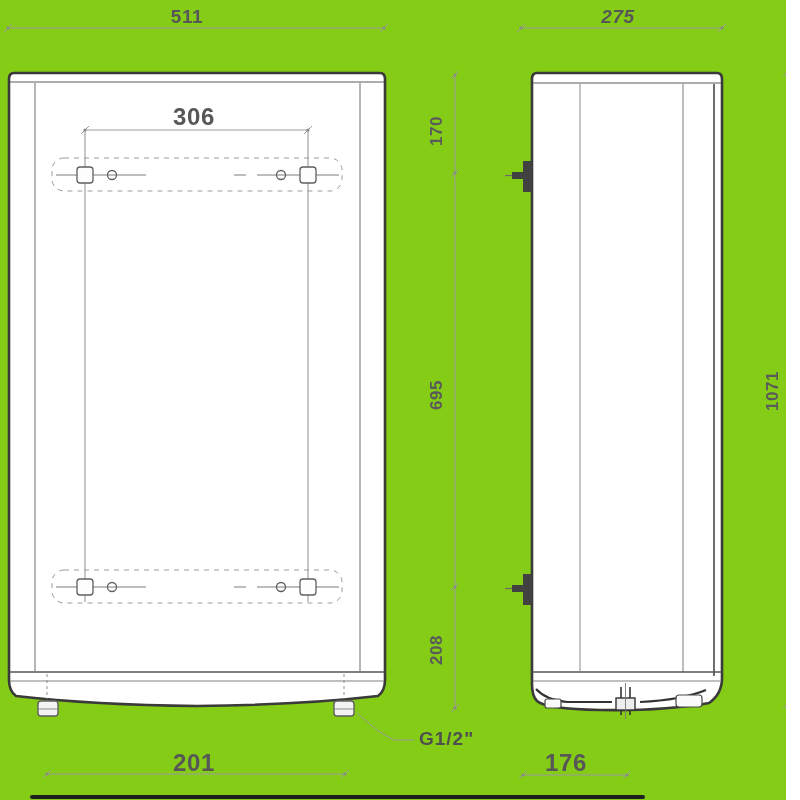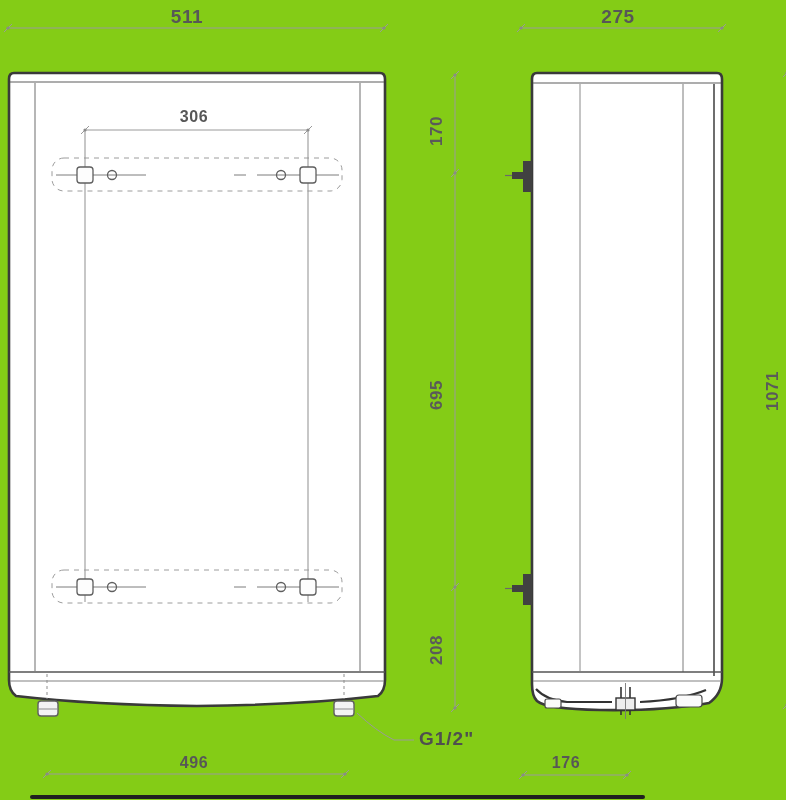--- a/index.html
+++ b/index.html
@@ -3,21 +3,21 @@
 <meta charset="utf-8">
 <style>
   html,body{margin:0;padding:0;background:#ffffff;}
   #canvas{
     position:relative;width:786px;height:800px;background:#84cc16;
     font-family:"Liberation Sans", sans-serif;overflow:hidden;
   }
   #linework{position:absolute;left:0;top:0;}
   .dlabel{
     position:absolute;width:60px;text-align:center;
-    font-size:16px;font-weight:700;color:#575757;letter-spacing:.6px;
+    font-size:24px;font-weight:700;color:#575757;letter-spacing:.6px;
     line-height:18px;white-space:nowrap;
   }
   .big{font-size:19px;}
   .vlabel{
     position:absolute;width:60px;height:18px;line-height:18px;text-align:center;
     font-size:17px;font-weight:700;color:#5a5a5a;letter-spacing:.6px;
     transform:rotate(-90deg);white-space:nowrap;
   }
   .glabel{
     position:absolute;font-size:19px;font-weight:700;color:#4f4f4f;
@@ -153,32 +153,32 @@
         <circle cx="787" cy="705" r="1.6"></circle>
       <circle cx="455" cy="75" r="1.6"></circle>
         <circle cx="455" cy="173" r="1.6"></circle>
       <circle cx="455" cy="587" r="1.6"></circle>
         <circle cx="455" cy="708" r="1.6"></circle>
     </g>
   </svg>
 
   <div class="dlabel big" style="left:157px;top:8px;">511</div>
 
-  <div class="dlabel big" style="left:588px;top:8px;">275</div>
+  <div class="dlabel big" style="left:588px;top:8px;font-style:italic;">275</div>
 
   <div class="dlabel" style="left:164px;top:108px;">306</div>
 
   <div class="vlabel" style="left:407px;top:122px;">170</div>
 
   <div class="vlabel" style="left:407px;top:386px;">695</div>
 
   <div class="vlabel" style="left:407px;top:641px;">208</div>
 
   <div class="vlabel" style="left:743px;top:382px;">1071</div>
 
-  <div class="dlabel" style="left:164px;top:754px;">496</div>
+  <div class="dlabel" style="left:164px;top:754px;">201</div>
 
   <div class="dlabel" style="left:536px;top:754px;">176</div>
 
   <div class="glabel" style="left:419px;top:729px;">G1/2"</div>
 
   <div class="photo-artifact" style="left:30px;top:795px;width:615px;height:4px;"></div>
 </div>
 
 </body></html>

